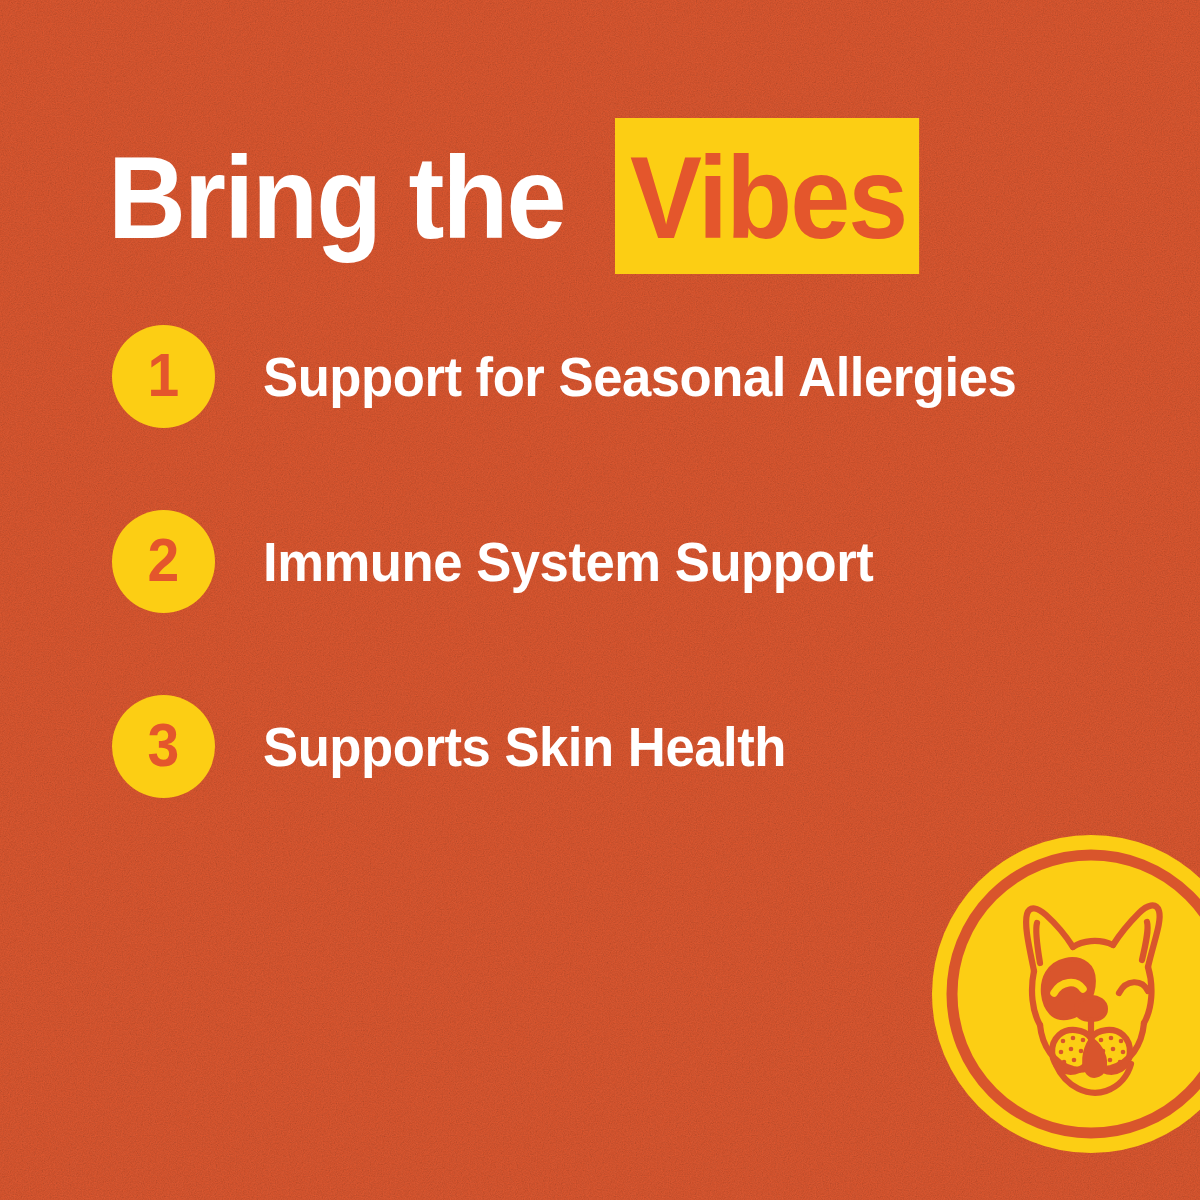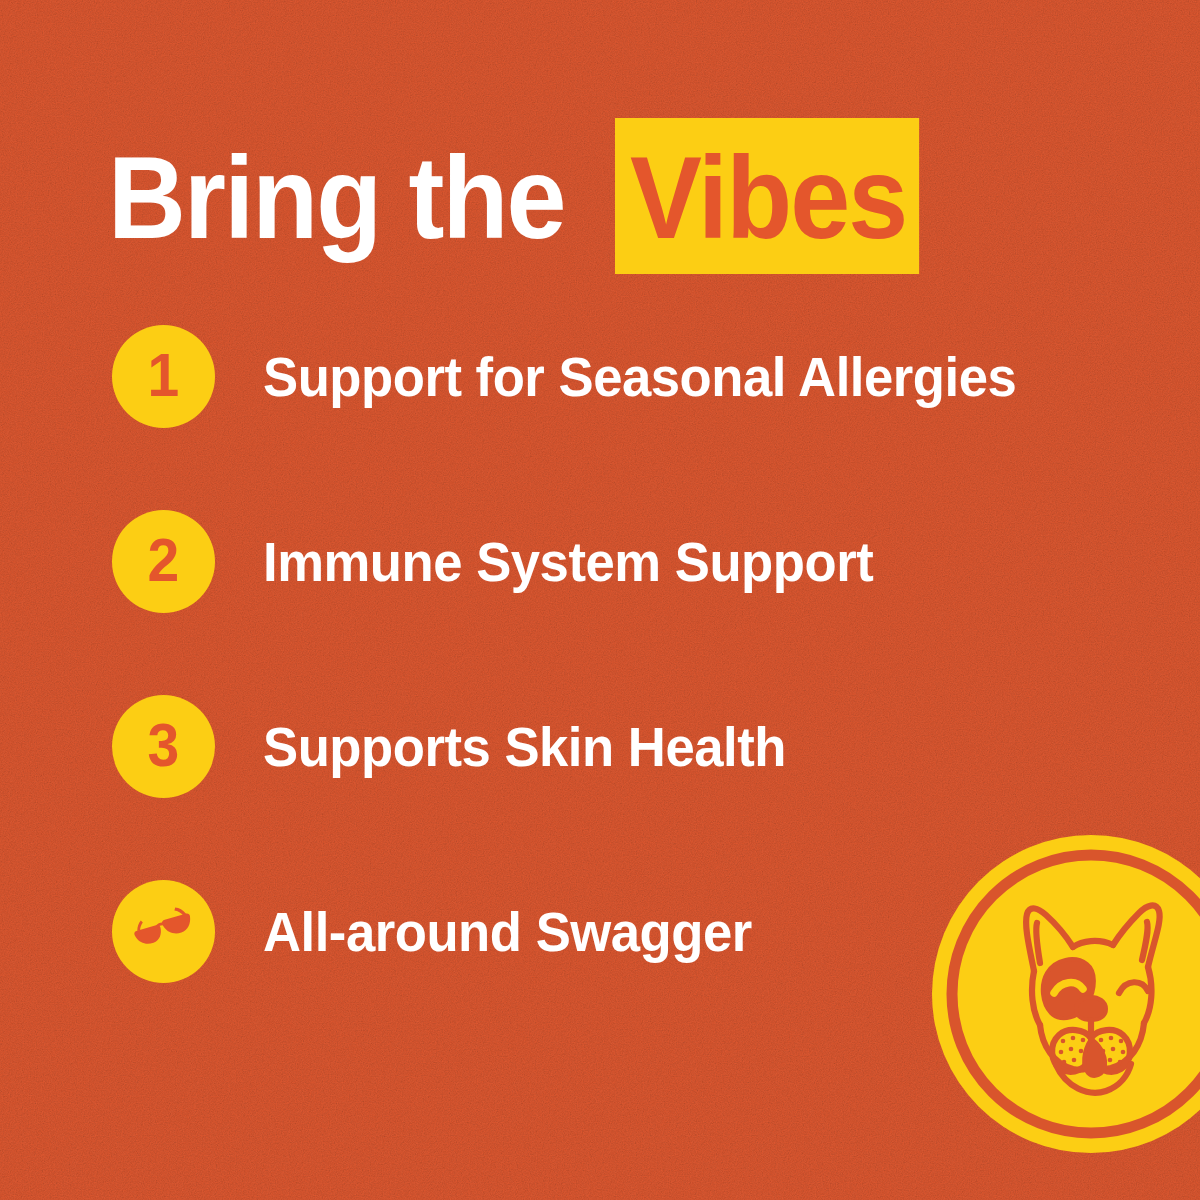--- a/index.html
+++ b/index.html
@@ -160,43 +160,20 @@
       <div class="row-label">Immune System Support</div>
     </div>
 
     <div class="row">
       <div class="badge">
         <span class="num">3</span>
       </div>
       <div class="row-label">Supports Skin Health</div>
     </div>
 
-    <div class="row">
-      <div class="badge">
-        <svg class="glyph" viewBox="0 0 100 100" xmlns="http://www.w3.org/2000/svg">
-          <g transform="rotate(-13 50 50)" fill="#e4562c">
-            <path d="M8 44 C8 41,10 39.5,13 39.5 L41 38 C44.5 38,46.5 40,46.5 43
-                     C46.5 52,41.5 60.5,32 61.5 C21 62.7,12.5 57,9.5 49
-                     C8.6 47.3,8 45.6,8 44 Z"></path>
-            <path d="M50 37.6 C50 34.8,52 33.2,55 33.1 L86 31.5
-                     C89.5 31.4,91.5 33.4,91.2 36.5
-                     C90.3 46.8,84 55.3,74 56.3
-                     C63.5 57.3,55 51.5,51.6 43.3
-                     C50.6 41.4,50 39.4,50 37.6 Z"></path>
-            <path d="M41.2 38.2 C44 36,48.4 35.2,51.2 36.4 L50.9 40.4
-                     C48.6 39.4,44.9 40,42.6 41.6 Z"></path>
-            <path d="M86.6 31.6 C83.5 25.6,79 21.5,73.4 19.6 L71.4 23.4
-                     C76.2 25.1,80 28.6,82.6 33.6 Z"></path>
-            <path d="M13.2 39.6 C14.6 33.9,17.6 29.4,21.4 26.6 L23.6 30
-                     C20.6 32.4,18.2 36,17.1 40.4 Z"></path>
-          </g>
-        </svg>
-      </div>
-      <div class="row-label">All-around Swagger</div>
-    </div>
 
   </div>
 
   <div id="logo">
     <svg viewBox="0 0 322 322" xmlns="http://www.w3.org/2000/svg">
 
       <circle cx="161" cy="161" r="159" fill="#fcce14"></circle>
 
       <circle cx="161" cy="161" r="139" fill="none" stroke="#d9552c" stroke-width="11"></circle>
 

